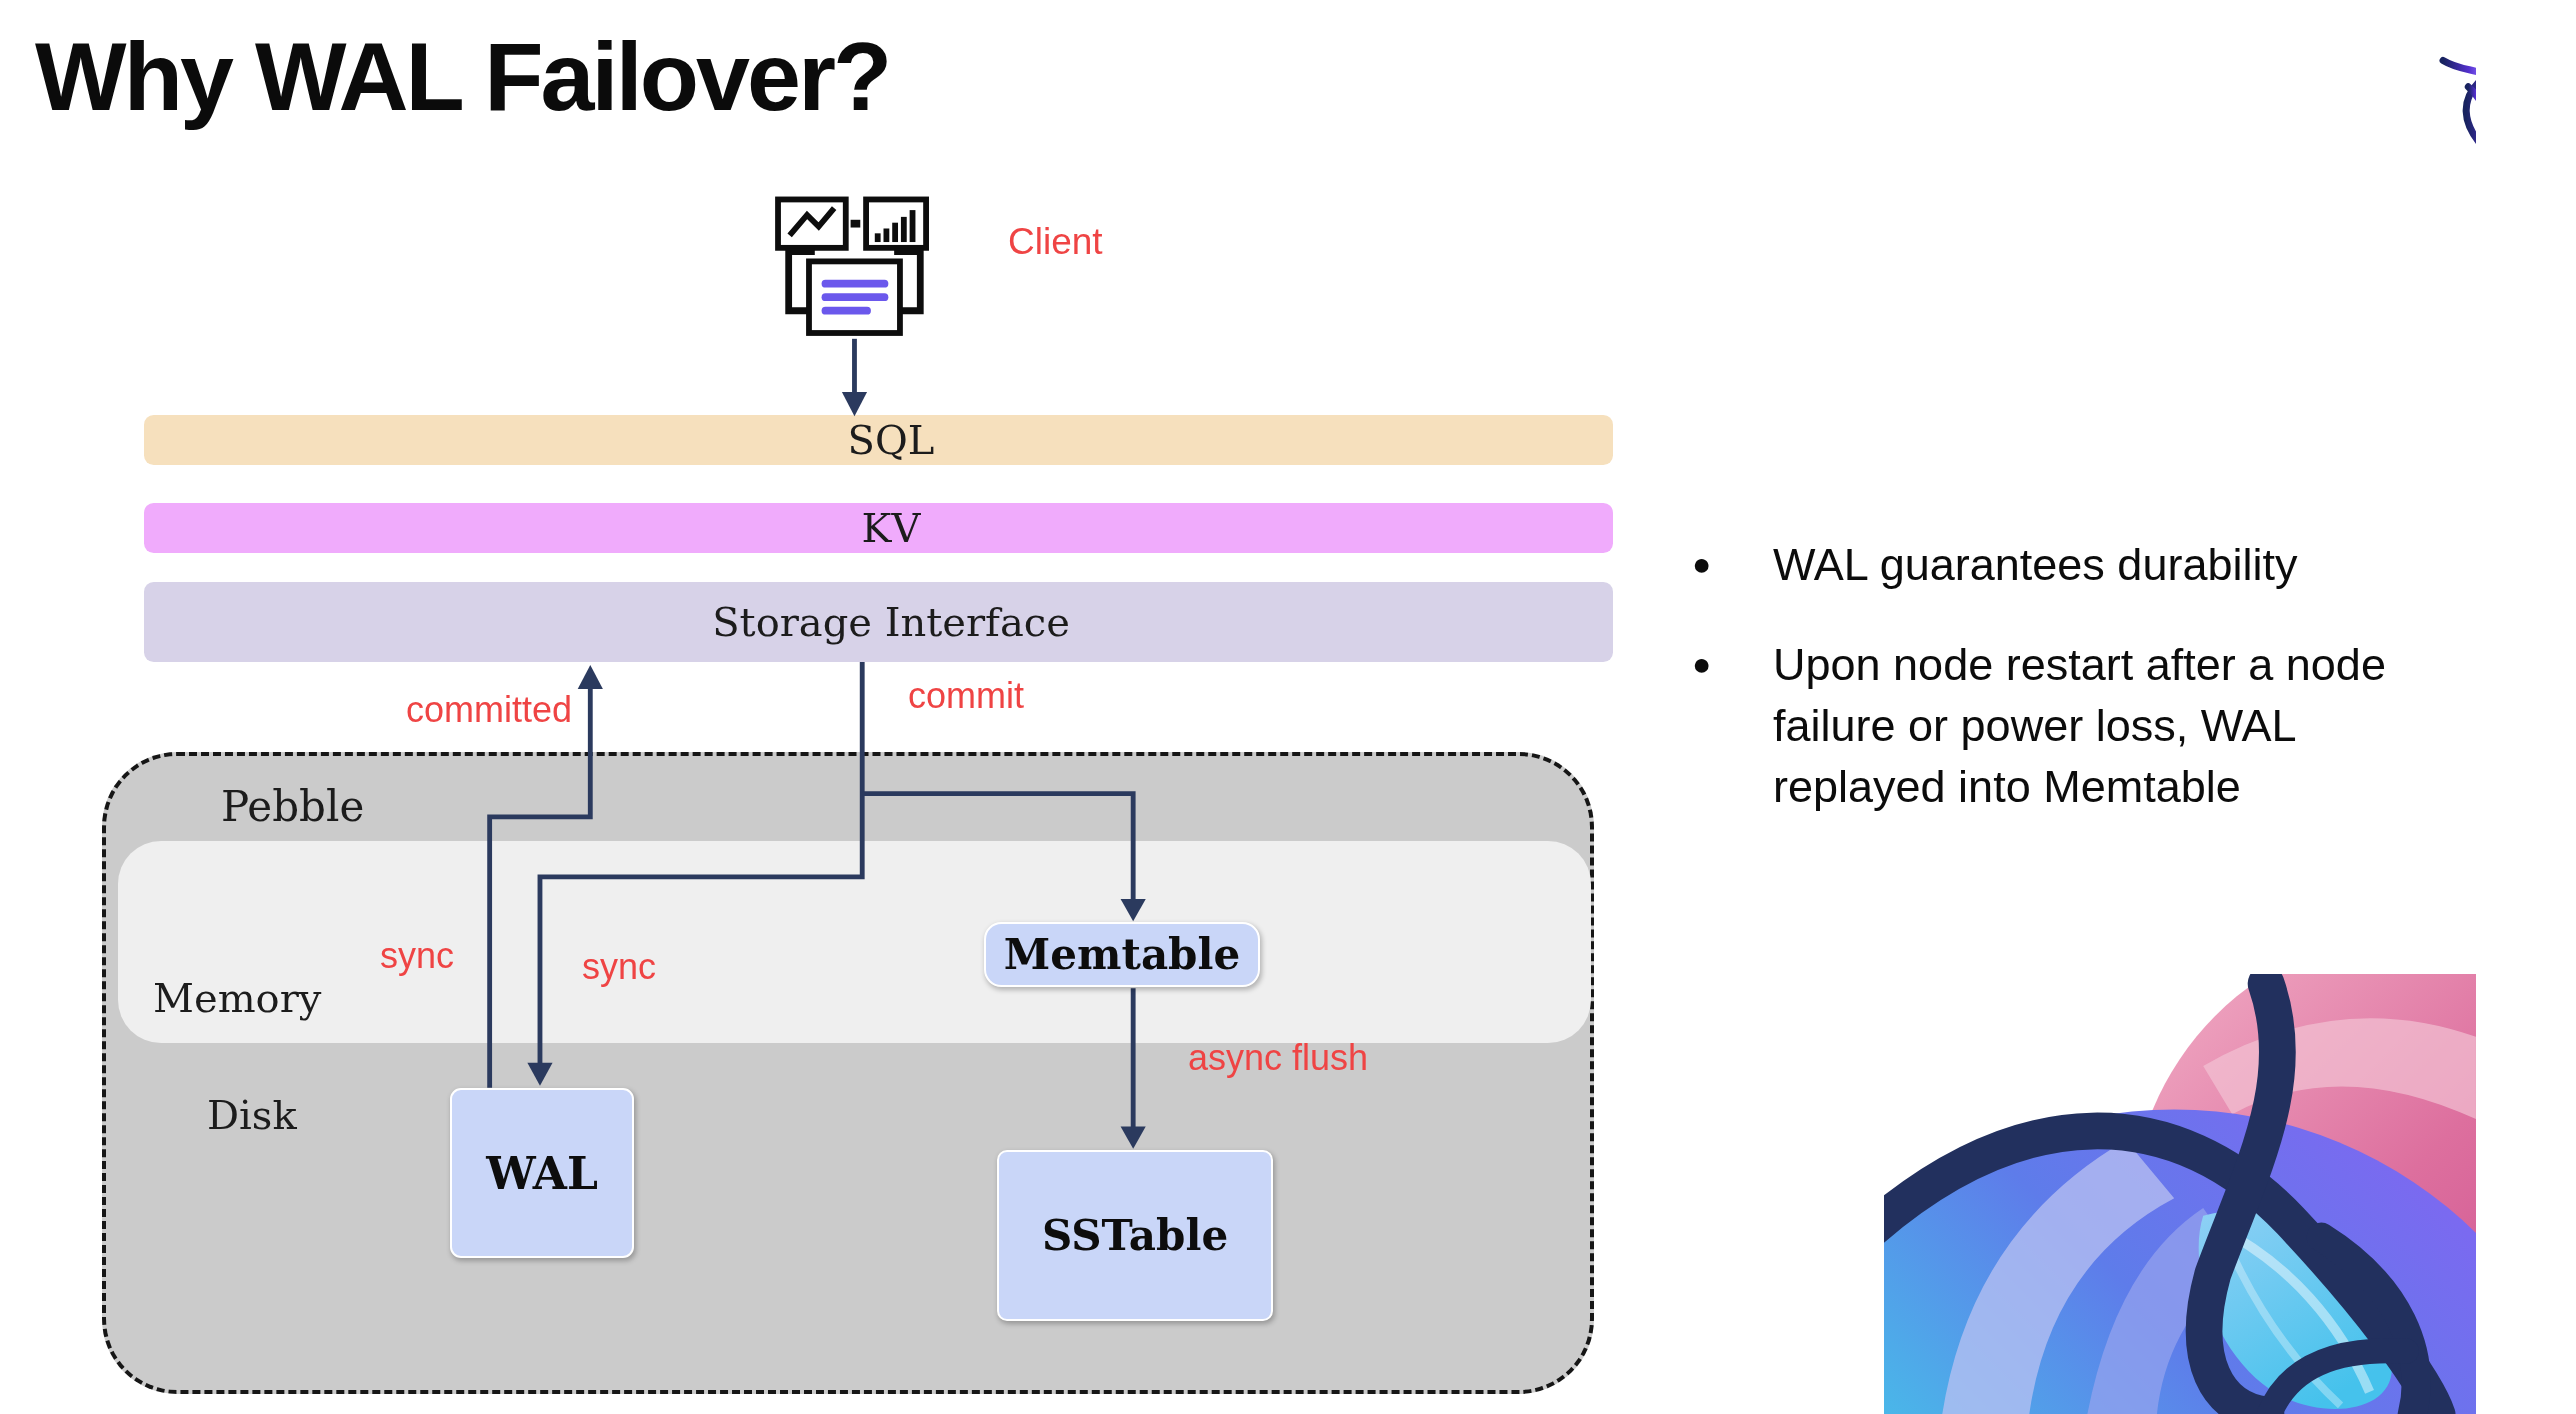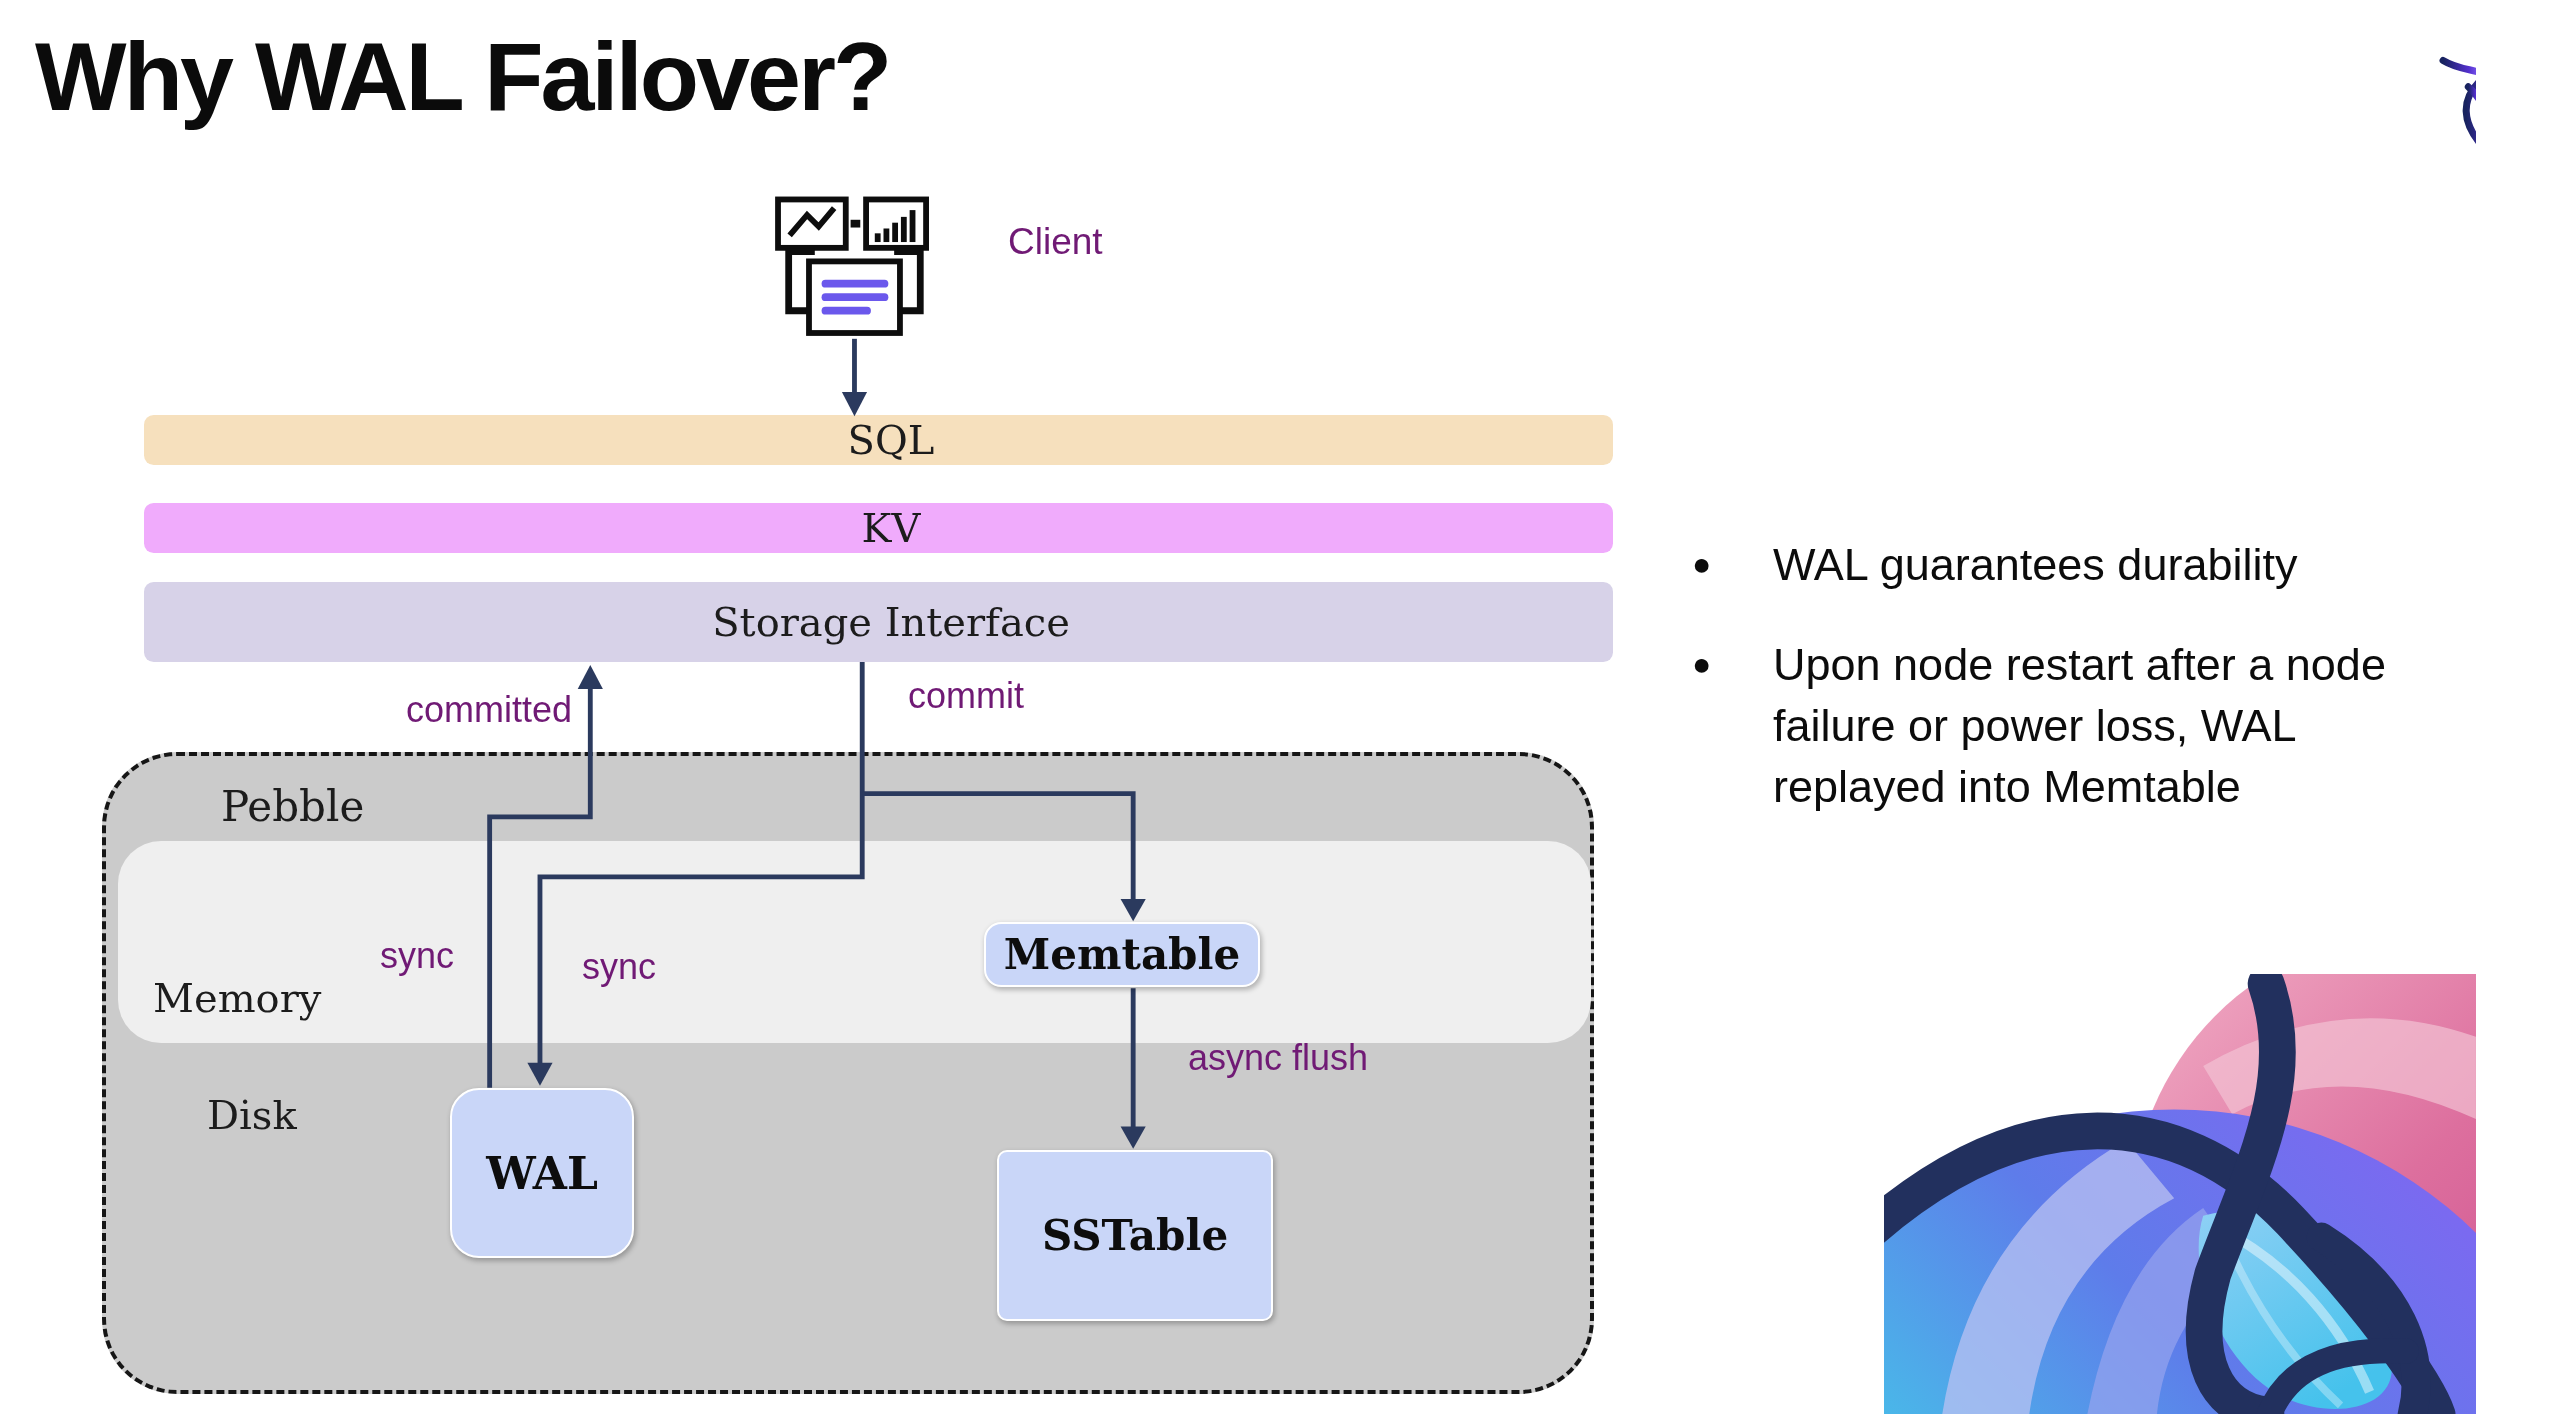--- a/index.html
+++ b/index.html
@@ -15,21 +15,21 @@
 
   
   .title{
     left:35px;top:21px;
     font-size:97px;font-weight:800;letter-spacing:-2.9px;
     color:#0b0b0b;white-space:nowrap;
   }
 
   
   .edge-label{
-    font-size:36px;color:#701a75;white-space:nowrap;
+    font-size:36px;color:#ef4444;white-space:nowrap;
   }
   .client-label{left:1008px;top:221px;font-size:37px;}
 
   
   .bar{
     left:144px;width:1444px;
     border-radius:9.7px;
     display:flex;align-items:center;justify-content:center;
     font-family:"DejaVu Serif","Liberation Serif",serif;
     font-size:40px;color:#1c1c1c;padding-left:25px;
@@ -61,21 +61,21 @@
   
   .node{
     background:#c9d6f8;
     border:2.9px solid #ffffff;
     box-shadow:1.9px 2.9px 4.8px rgba(0,0,0,.25);
     display:flex;align-items:center;justify-content:center;
     font-family:"DejaVu Serif","Liberation Serif",serif;
     font-weight:bold;color:#0d0d0d;
     box-sizing:border-box;
   }
-  .node-wal{left:450px;top:1088px;width:184px;height:170px;border-radius:29px;font-size:44px;}
+  .node-wal{left:450px;top:1088px;width:184px;height:170px;border-radius:11px;font-size:44px;}
   .node-memtable{left:984px;top:922px;width:276px;height:65px;border-radius:17.4px;font-size:42px;}
   .node-sstable{left:997px;top:1150px;width:276px;height:171px;border-radius:10px;font-size:42px;}
 
   .lbl-committed{left:406px;top:689px;text-align:right;}
   .lbl-commit{left:908px;top:675px;}
   .lbl-sync1{left:380px;top:935px;}
   .lbl-sync2{left:582px;top:946px;}
   .lbl-async{left:1188px;top:1037px;}
 
   

